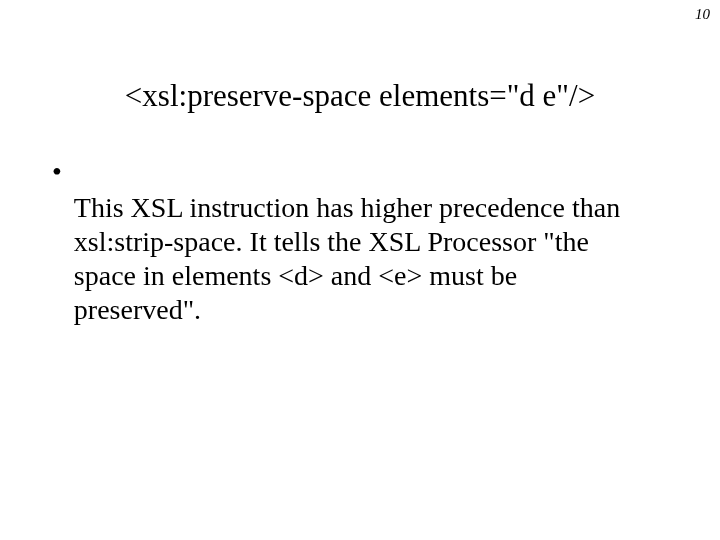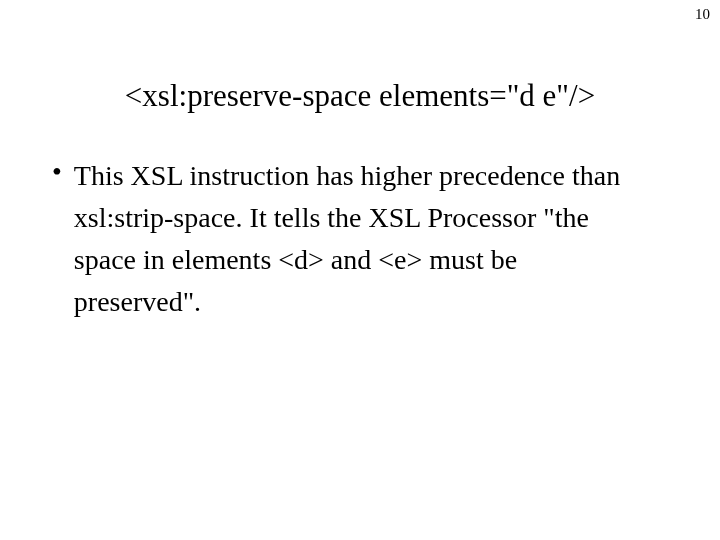--- a/index.html
+++ b/index.html
@@ -11,20 +11,21 @@
     font-family: "Times New Roman", Times, serif;
     color: #000000;
     position: relative;
     overflow: hidden;
   }
   .page-number {
     position: absolute;
     top: 6px;
     right: 10px;
     font-size: 15px;
+    font-style: italic;
   }
   .slide-title {
     position: absolute;
     top: 78px;
     left: 0;
     width: 720px;
     text-align: center;
     font-size: 31px;
     font-weight: normal;
   }
@@ -39,21 +40,22 @@
     align-items: flex-start;
   }
   .bullet-dot {
     font-size: 28px;
     line-height: 34px;
     margin-right: 12px;
     margin-left: -20px;
   }
   .bullet-text {
     font-size: 28px;
-    line-height: 42px;
+    line-height: 34px;
+    margin-top: 36px;
   }
 </style>
 </head>
 <body>
 
 <div class="page-number">10</div>
 
 <div class="slide-title">&lt;xsl:preserve-space elements="d e"/&gt;</div>
 
 <div class="body-area">

